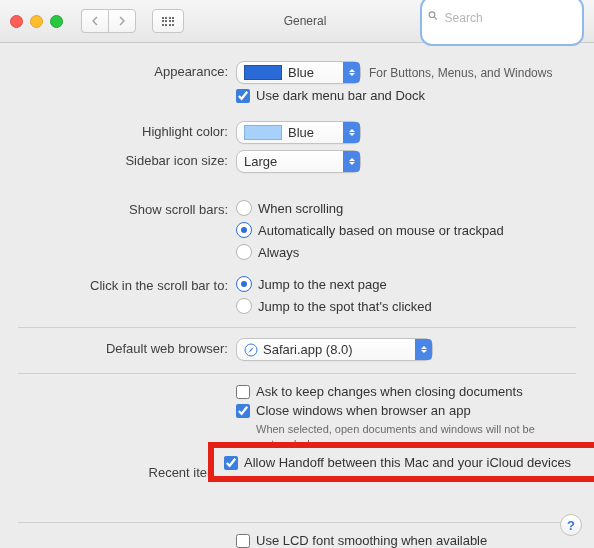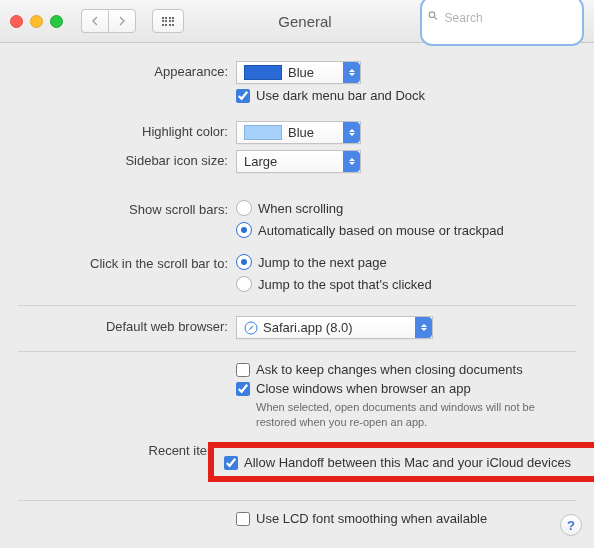--- a/index.html
+++ b/index.html
@@ -10,33 +10,33 @@
 .tl.r{background:#ff5f57;border:0.5px solid #e24b41}
 .tl.y{background:#ffbd2e;border:0.5px solid #e2a426}
 .tl.g{background:#28c840;border:0.5px solid #1fa532}
 .navseg{display:flex;margin-left:8px}
 .navbtn{width:26px;height:22px;background:linear-gradient(#fff,#f4f4f4);border:1px solid #c6c6c6;display:flex;align-items:center;justify-content:center;color:#a0a0a0;font-size:13px}
 .navbtn:first-child{border-radius:4px 0 0 4px;border-right:0}
 .navbtn:last-child{border-radius:0 4px 4px 0}
 .gridbtn{width:30px;height:22px;background:linear-gradient(#fff,#f4f4f4);border:1px solid #c6c6c6;border-radius:4px;display:flex;align-items:center;justify-content:center;margin-left:6px}
 .gridicon{display:grid;grid-template-columns:repeat(4,2px);grid-template-rows:repeat(3,2px);gap:1.5px}
 .gridicon span{background:#6b6b6b}
-.title{flex:0 0 auto;position:absolute;left:16px;right:0;text-align:center;color:#525252;font-size:15px;pointer-events:none}
+.title{flex:0 0 auto;position:absolute;left:16px;right:0;text-align:center;color:#525252;font-size:12px;pointer-events:none}
 .spacer{flex:1}
 .search{width:148px;height:22px;border:2px solid #8fb9ea;border-radius:12px;background:#fff;display:flex;align-items:flex-start;padding:12px 6px;gap:5px}
 .search svg{width:11px;height:11px;stroke:#9a9a9a;fill:none;stroke-width:1.5}
 .search input{border:0;outline:0;background:transparent;font-size:12px;color:#333;width:100%}
 .search input::placeholder{color:#b4b4b4}
 .body{padding:18px 18px 0 18px}
 .row{display:flex;align-items:flex-start;margin-bottom:6px}
 .row.mt{margin-top:20px}
 .lbl{width:210px;text-align:right;padding-right:8px;padding-top:3px;color:#404040}
 .ctl{flex:1;display:flex;flex-direction:column;gap:4px}
 .inl{display:flex;align-items:center;gap:8px}
-.sel{position:relative;height:21px;background:linear-gradient(#fff,#f7f7f7);border:1px solid #c3c3c3;border-radius:0;display:flex;align-items:center;padding:0 20px 0 7px;font-size:13px;box-shadow:0 0.5px 0 rgba(0,0,0,.06)}
+.sel{position:relative;height:21px;background:linear-gradient(#fff,#f7f7f7);border:1px solid #c3c3c3;border-radius:8px;display:flex;align-items:center;padding:0 20px 0 7px;font-size:13px;box-shadow:0 0.5px 0 rgba(0,0,0,.06)}
 .sel.blue .swatch{width:36px;height:13px;background:#2a6ad6;border:0.5px solid #1e54ad;margin-right:6px}
 .sel.hl .swatch{width:36px;height:13px;background:#a7d0fb;border:0.5px solid #84b5e2;margin-right:6px}
 .sel .arrs{position:absolute;right:0;top:0;bottom:0;width:17px;background:#4a86e8;border-radius:0 4px 4px 0;display:flex;flex-direction:column;align-items:center;justify-content:center;gap:1px}
 .sel .arrs::before{content:"";border:3px solid transparent;border-bottom-color:#fff;margin-bottom:0px}
 .sel .arrs::after{content:"";border:3px solid transparent;border-top-color:#fff}
 .sel.w96{width:96px}
 .sel.w168{width:168px}
 .sub{font-size:12px;color:#5b5b5b}
 .cb{display:flex;align-items:flex-start;gap:6px}
 .cb input{margin:1px 0 0 0;width:14px;height:14px;accent-color:#3a7ee0}
@@ -106,20 +106,21 @@
 
     <div class="row">
       <div class="lbl">Appearance:</div>
       <div class="ctl">
         <div class="inl">
           <div class="sel blue w96">
             <span class="swatch"></span>
             <span>Blue</span>
             <span class="arrs"></span>
           </div>
+          <span class="sub">For Buttons, Menus, and Windows</span>
         </div>
         <label class="cb">
           <input type="checkbox" checked="" style="">
           <span>Use dark menu bar and Dock</span>
         </label>
       </div>
     </div>
 
     <div class="row mt" style="margin-top:18px">
       <div class="lbl">Highlight color:</div>
@@ -145,20 +146,24 @@
     <div class="row" style="margin-top:26px">
       <div class="lbl">Show scroll bars:</div>
       <div class="ctl">
         <div class="radio">
             <span class="r"></span>
             <span>When scrolling</span>
           </div>
         <div class="radio on">
             <span class="r"></span>
             <span>Automatically based on mouse or trackpad</span>
+          </div>
+        <div class="radio">
+            <span class="r"></span>
+            <span>Always</span>
           </div>
       </div>
     </div>
 
     <div class="row" style="margin-top:14px">
       <div class="lbl">Click in the scroll bar to:</div>
       <div class="ctl">
         <div class="radio on">
             <span class="r"></span>
             <span>Jump to the next page</span>

